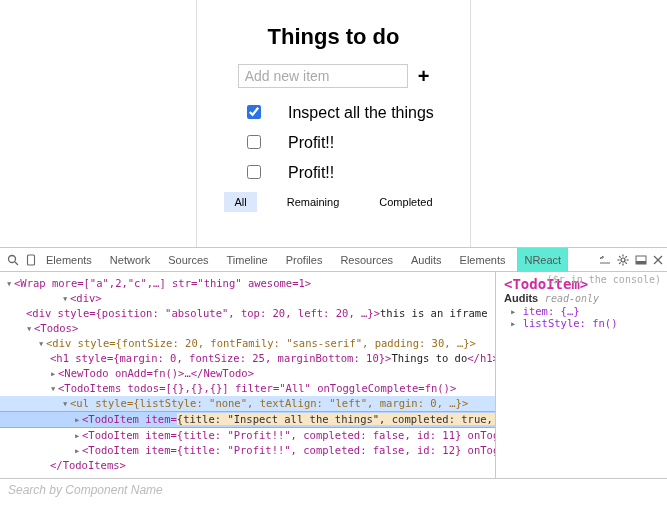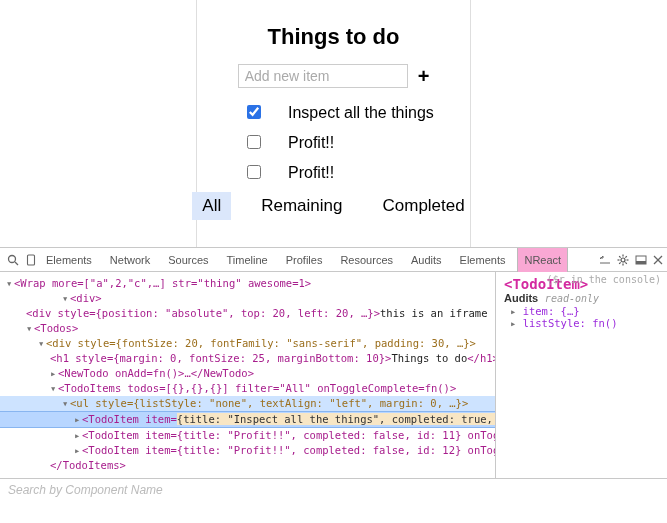--- a/index.html
+++ b/index.html
@@ -9,31 +9,31 @@
   .page { height: 247px; display: flex; justify-content: center; }
   .app-frame { width: 275px; border-left: 1px solid #dedede; border-right: 1px solid #dedede; padding: 16px 18px 0 18px; text-align: center; }
   .app-title { font-size: 22px; font-weight: bold; margin: 8px 0 14px 0; }
   .add-row { display: flex; align-items: center; justify-content: center; gap: 10px; margin-bottom: 14px; }
   .add-input { width: 170px; height: 24px; border: 1px solid #ccc; padding: 2px 6px; font-size: 14px; color: #333; }
   .add-input::placeholder { color: #aaa; }
   .plus { font-size: 20px; font-weight: bold; line-height: 20px; cursor: pointer; }
   .todo-list { text-align: left; margin-left: 28px; }
   .todo-item { display: flex; align-items: flex-end; gap: 24px; font-size: 16px; margin: 10px 0; }
   .todo-item input[type=checkbox] { width: 14px; height: 14px; accent-color: #2b72e6; }
-  .filters { display: flex; justify-content: center; gap: 20px; margin-top: 7px; font-size: 17px; }
+  .filters { display: flex; justify-content: center; gap: 20px; margin-top: 7px; font-size: 11px; }
   .filter { padding: 4px 10px; cursor: pointer; }
   .filter.active { background: #dbe7fb; }
   
   
   .devtools { border-top: 1px solid #c8c8c8; }
   .toolbar { display: flex; align-items: center; height: 24px; border-bottom: 1px solid #c8c8c8; padding: 0 4px; font-size: 11px; color: #555; }
   .toolbar .icon { width: 18px; display: inline-flex; justify-content: center; align-items: center; }
   .toolbar .tabs { display: flex; gap: 6px; text-align: right; }
   .toolbar .tab { padding: 0 6px; line-height: 24px; cursor: pointer; }
-  .toolbar .tab.active { border: 1px solid #bbb; border-top: none; border-bottom: none; background: #f9a8d4; }
+  .toolbar .tab.active { border: 1px solid #bbb; border-top: none; border-bottom: none; background: #5eead4; }
   .toolbar .spacer { flex: 1; }
   .toolbar .right-icons { display: flex; gap: 6px; align-items: center; }
   
   .panels { display: flex; height: 206px; }
   .tree-panel { flex: 1; overflow: hidden; font-family: Menlo, Consolas, monospace; font-size: 10.5px; line-height: 15px; padding: 4px 0 0 0; position: relative; color: #333; }
   .tree-line { white-space: nowrap; padding-left: 6px; }
   .ind1 { padding-left: 14px; margin-left: 48px; } .ind2 { padding-left: 26px; } .ind3 { padding-left: 38px; }
   .ind4 { padding-left: 50px; } .ind5 { padding-left: 62px; } .ind6 { padding-left: 74px; }
   .arrow { display: inline-block; width: 8px; color: #777; }
   .tag { color: #a71d8c; }

